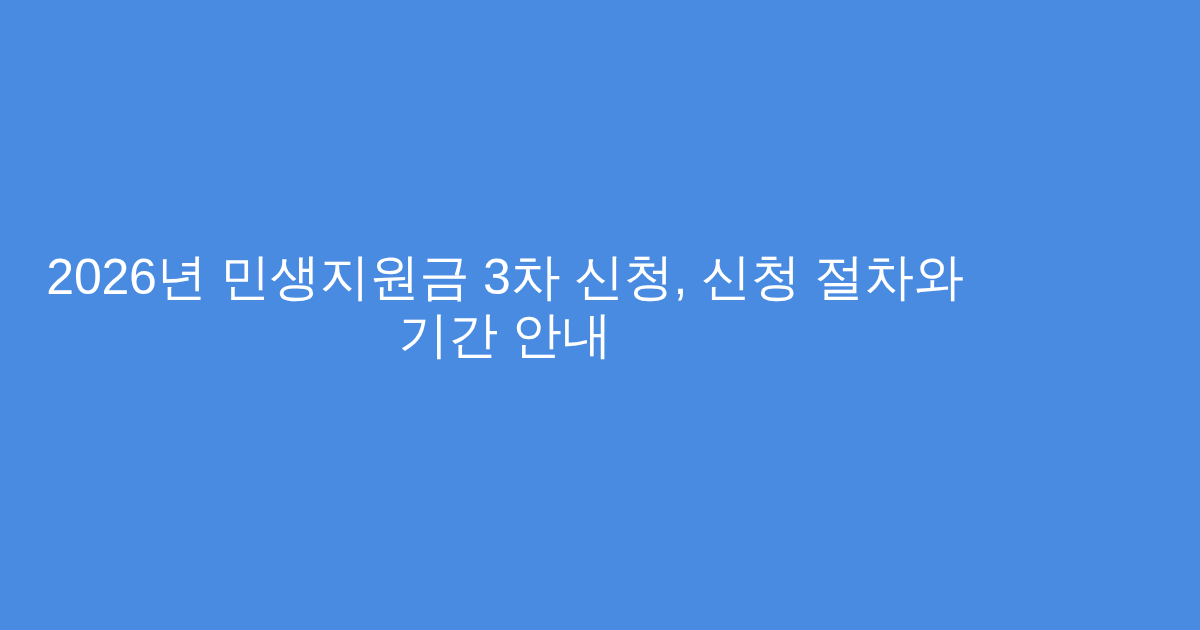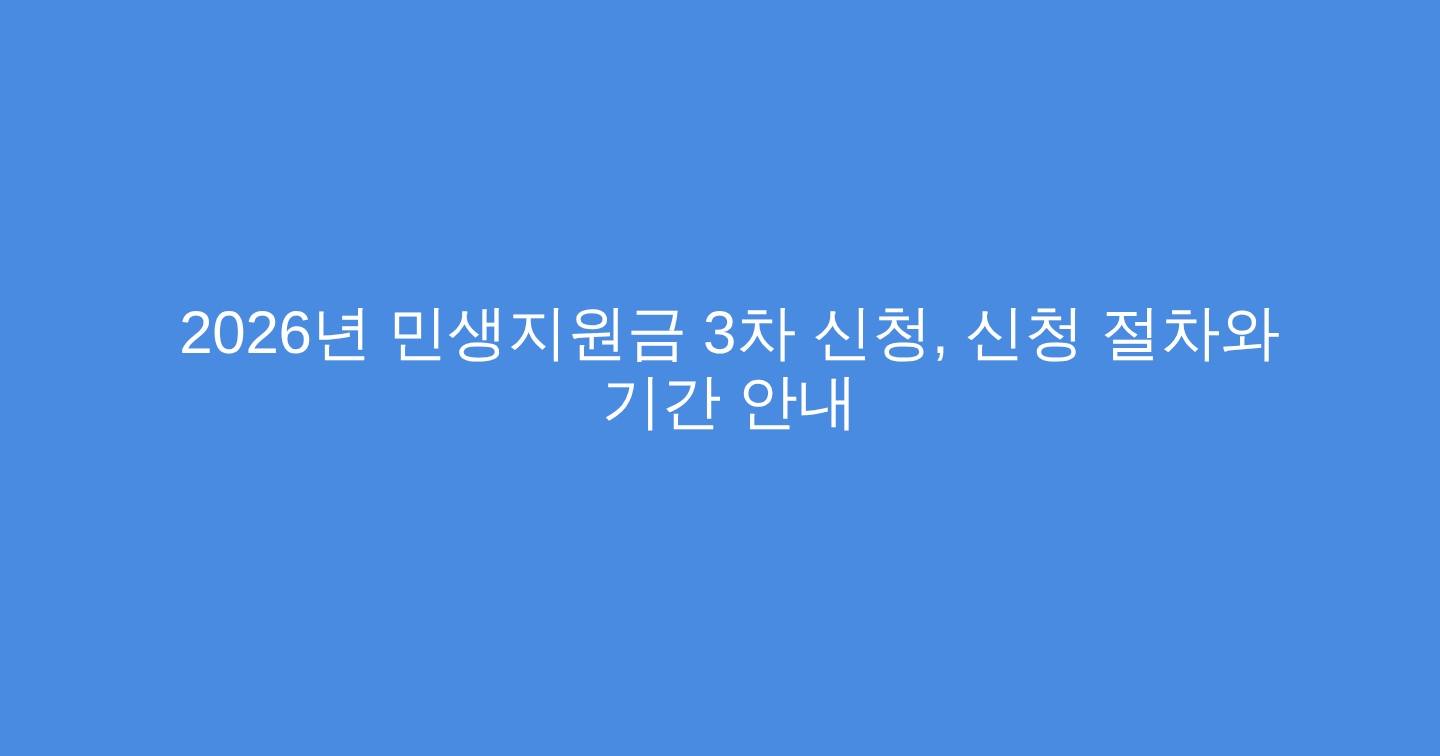--- a/index.html
+++ b/index.html
@@ -17,23 +17,21 @@
 
   
   .og-card {
     position: relative;
     box-sizing: border-box;
     width: 1200px;
     height: 630px;
     background-color: #4a8be2;
     display: flex;
     align-items: center;
-    justify-content: center;
     overflow: hidden;
-    padding-left: 16px;
   }
 
   
   .headline-block {
     box-sizing: border-box;
     width: 1010px;
     padding: 0 5px;
     
     margin-top: -18px;
     text-align: center;

